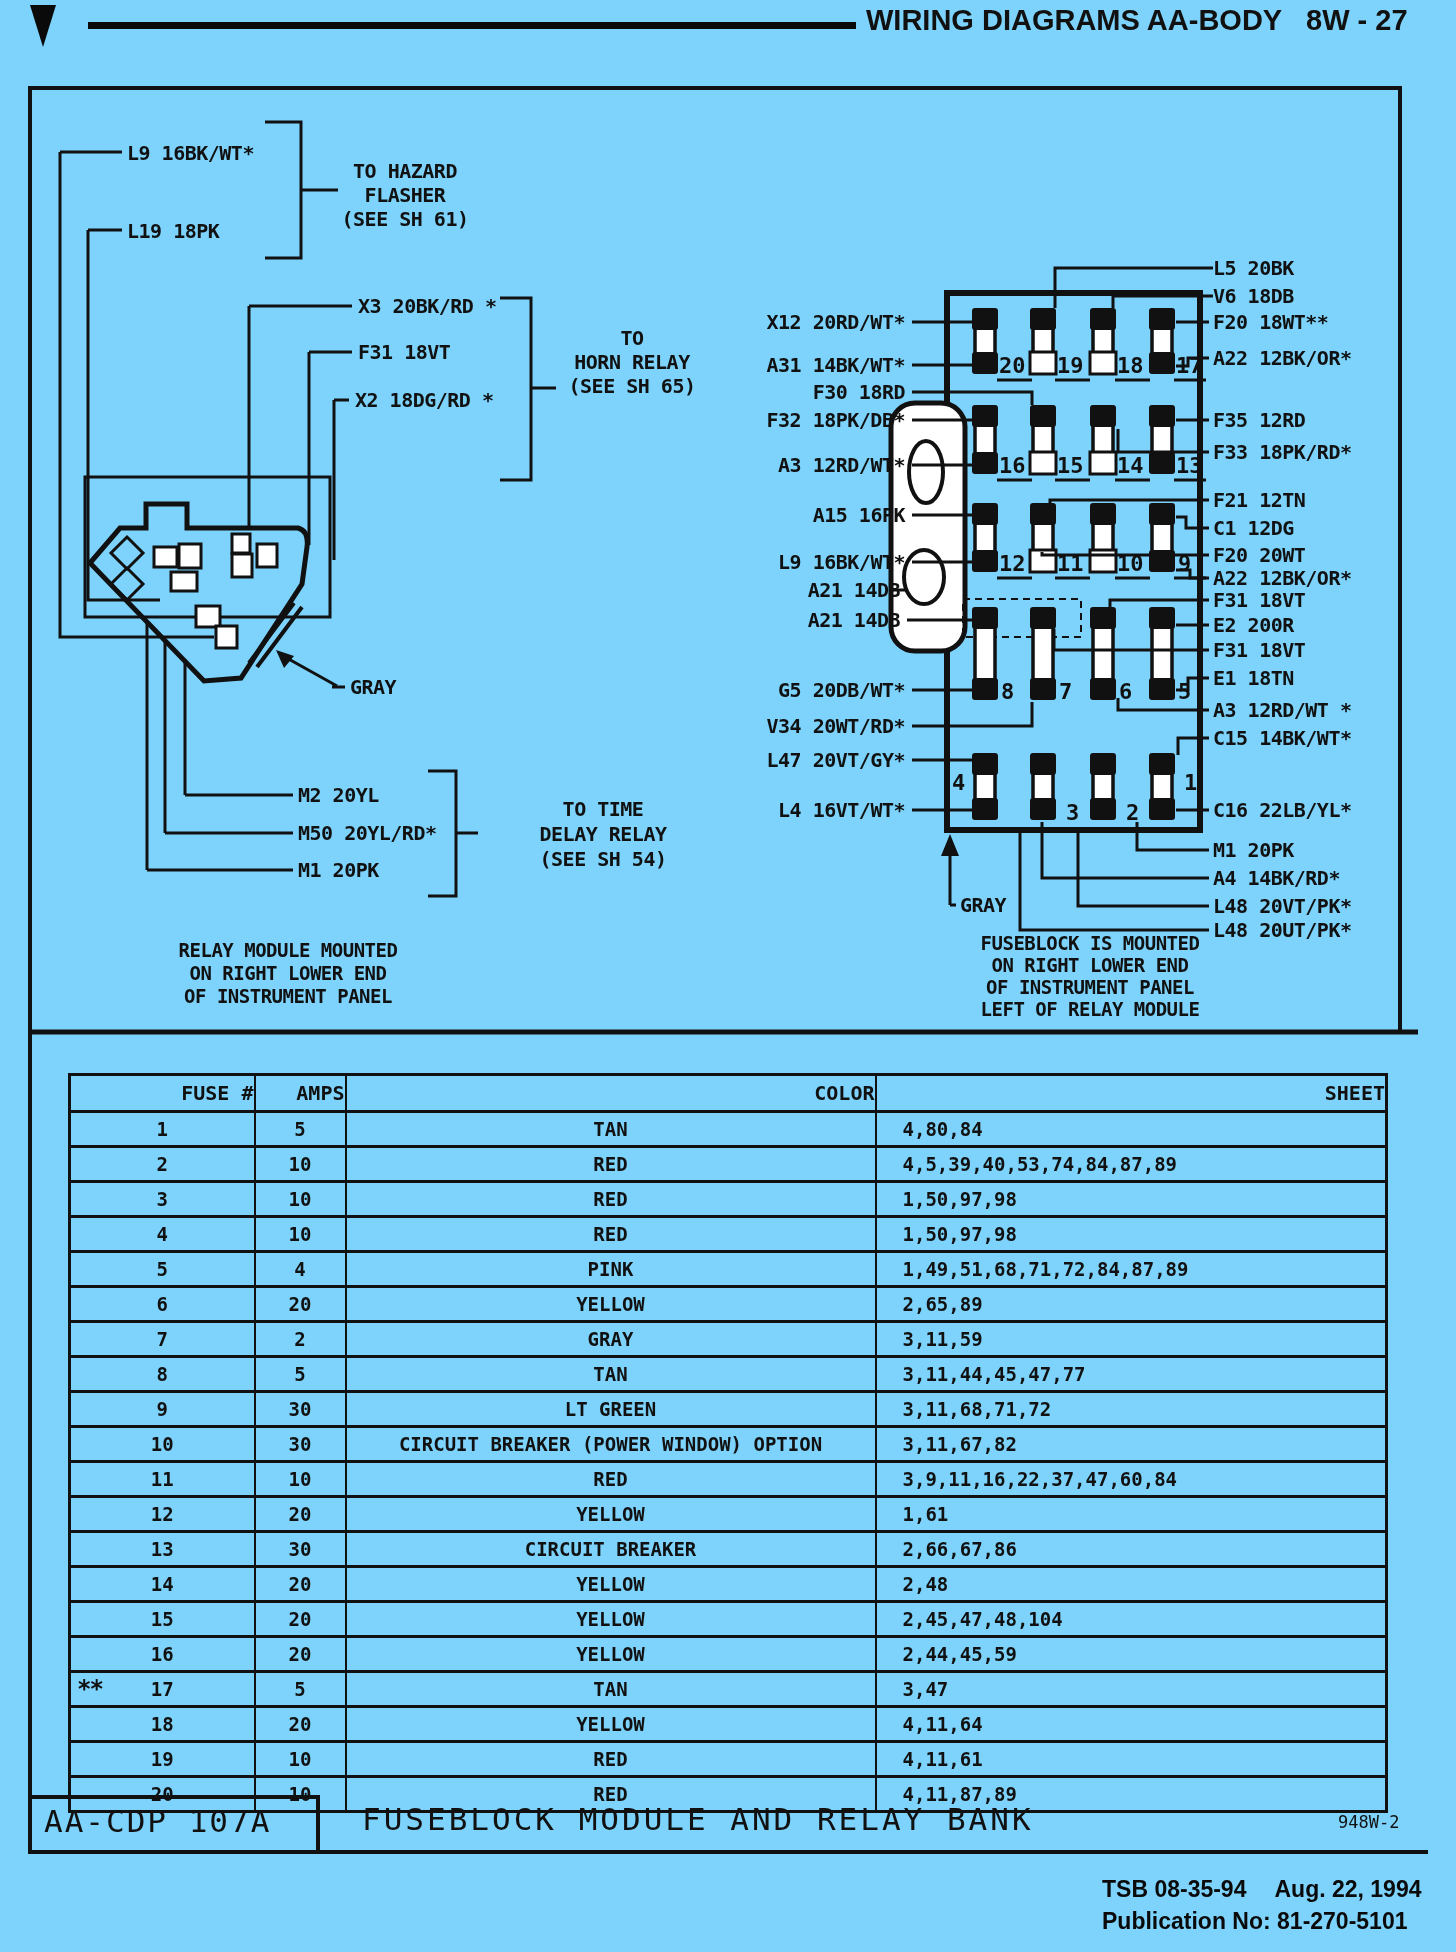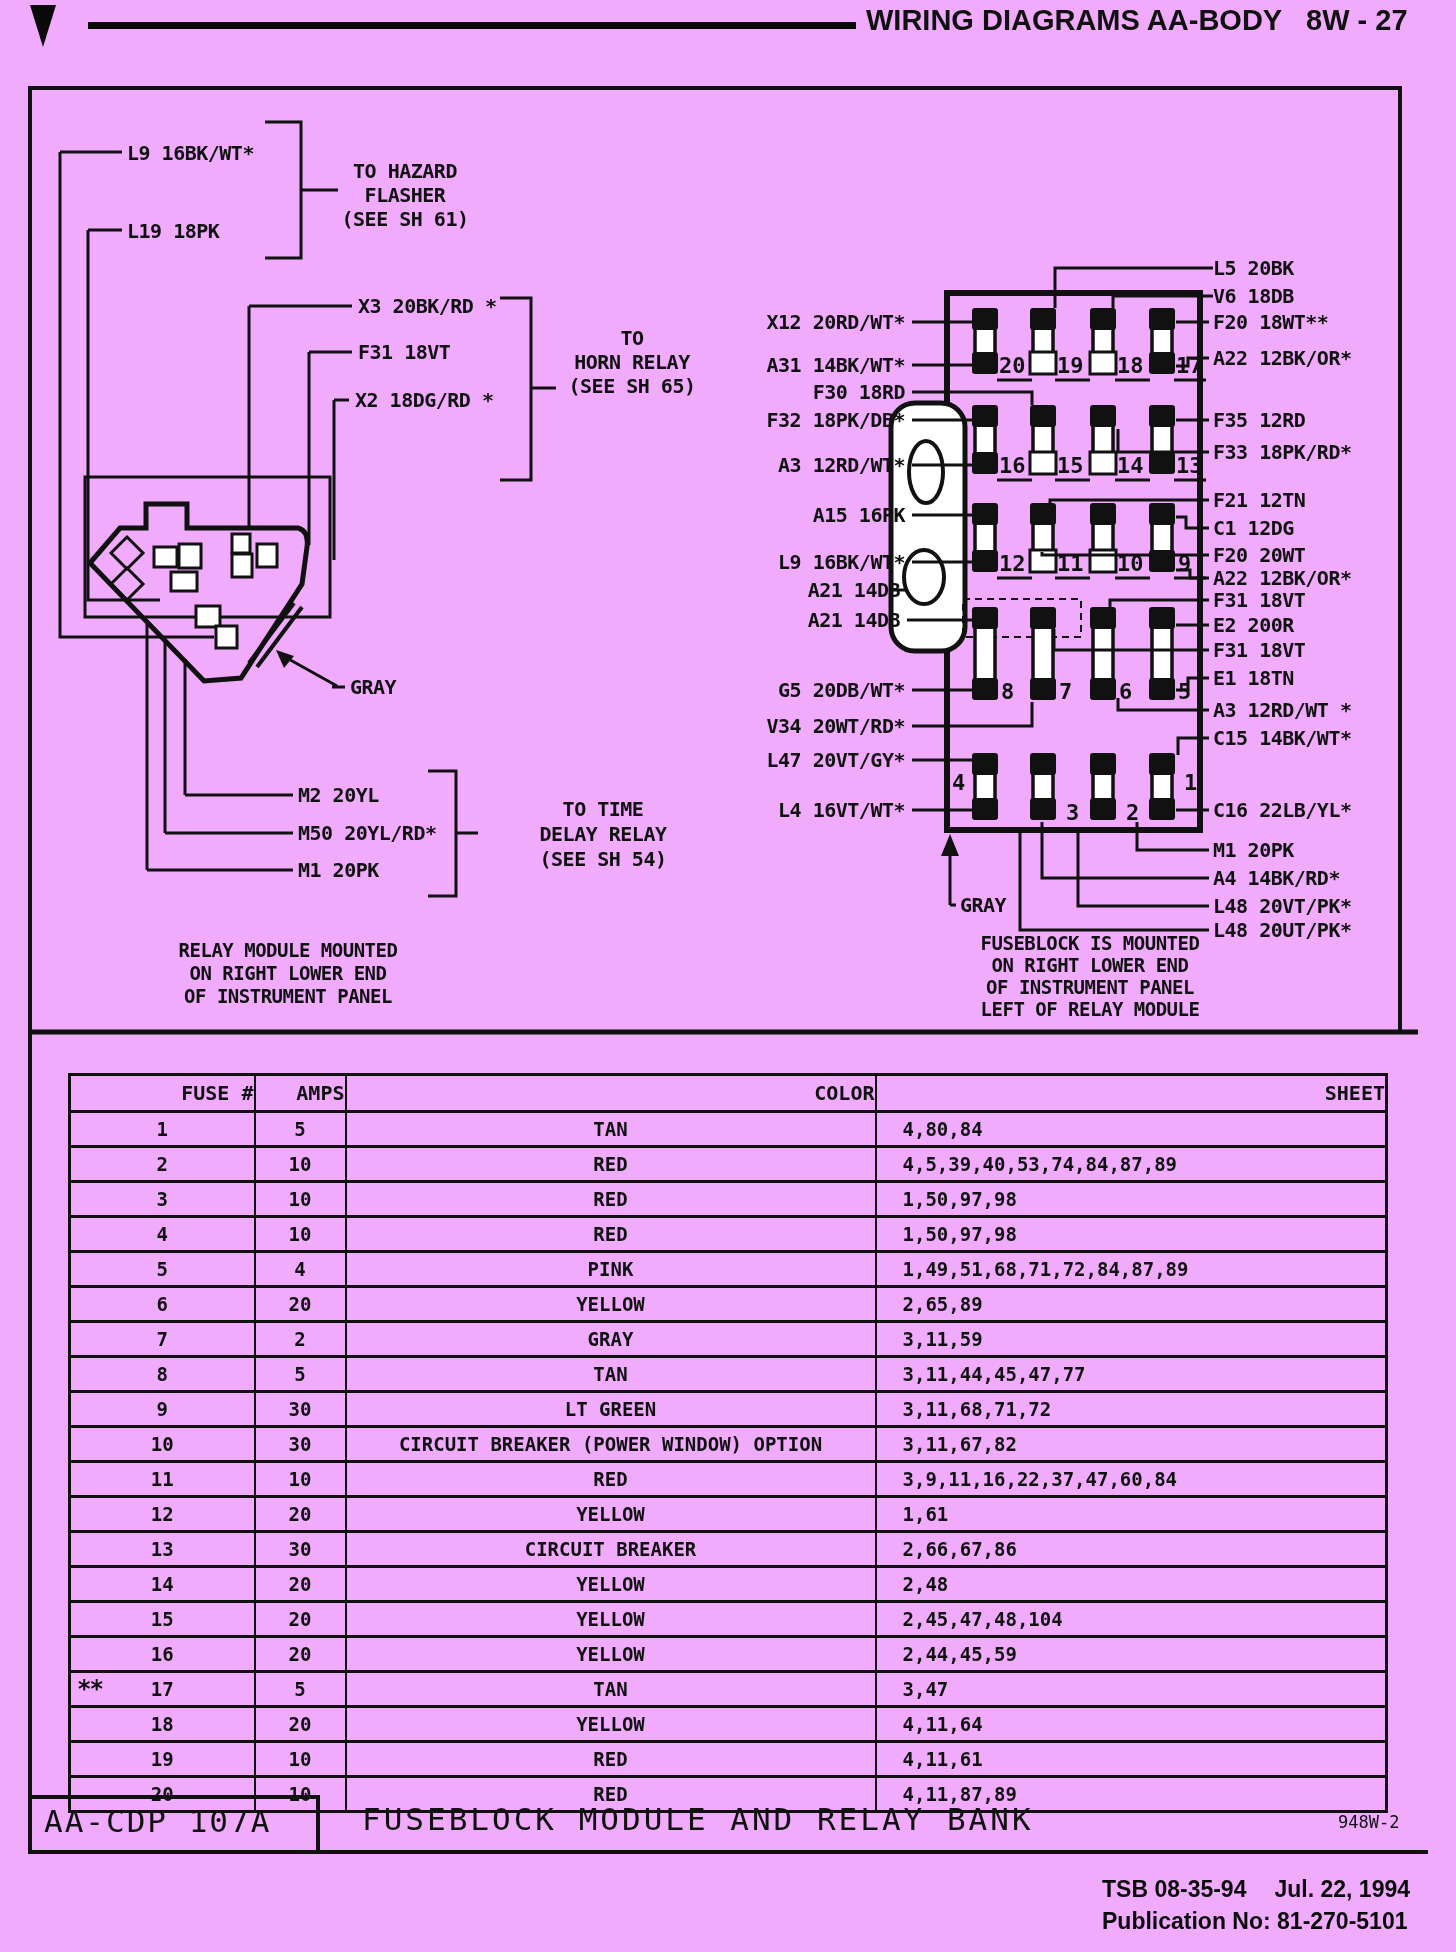--- a/index.html
+++ b/index.html
@@ -1,16 +1,16 @@
 <!DOCTYPE html>
 <html><head>
 <meta charset="utf-8">
 <style>
   html,body{margin:0;padding:0;background:#e8e8e8;}
-  #canvas{position:relative;width:1456px;height:1952px;background:#f0abfc;overflow:hidden;
+  #canvas{position:relative;width:1456px;height:1952px;background:#7dd3fc;overflow:hidden;
           font-family:"DejaVu Sans Mono", monospace;color:#111;}
   .abs{position:absolute;}
   
   .hdr-triangle{width:0;height:0;border-left:13px solid transparent;border-right:13px solid transparent;
                 border-top:42px solid #0a0a0a;left:30px;top:5px;}
   .hdr-line{left:88px;top:22px;width:768px;height:7px;background:#0a0a0a;}
   .hdr-title{left:866px;top:4px;font-family:"Liberation Sans",sans-serif;font-weight:bold;
              font-size:29px;letter-spacing:0px;white-space:nowrap;}
   .hdr-page{left:1306px;top:4px;font-family:"Liberation Sans",sans-serif;font-weight:bold;font-size:29px;white-space:nowrap;text-align:center;}
   
@@ -424,17 +424,17 @@
           <td class="sheet">4,11,87,89</td>
         </tr>
     </tbody>
   </table>
 
   <div class="abs tb-code">AA-CDP 107A</div>
   <div class="abs tb-title">FUSEBLOCK MODULE AND RELAY BANK</div>
   <div class="abs tb-num">948W-2</div>
 
   <div class="abs ft ft-1">
-    <span>TSB 08-35-94</span><span class="date">Jul. 22, 1994</span>
+    <span>TSB 08-35-94</span><span class="date">Aug. 22, 1994</span>
   </div>
   <div class="abs ft ft-2">Publication No: 81-270-5101</div>
 
 </div>
 
 </body></html>

